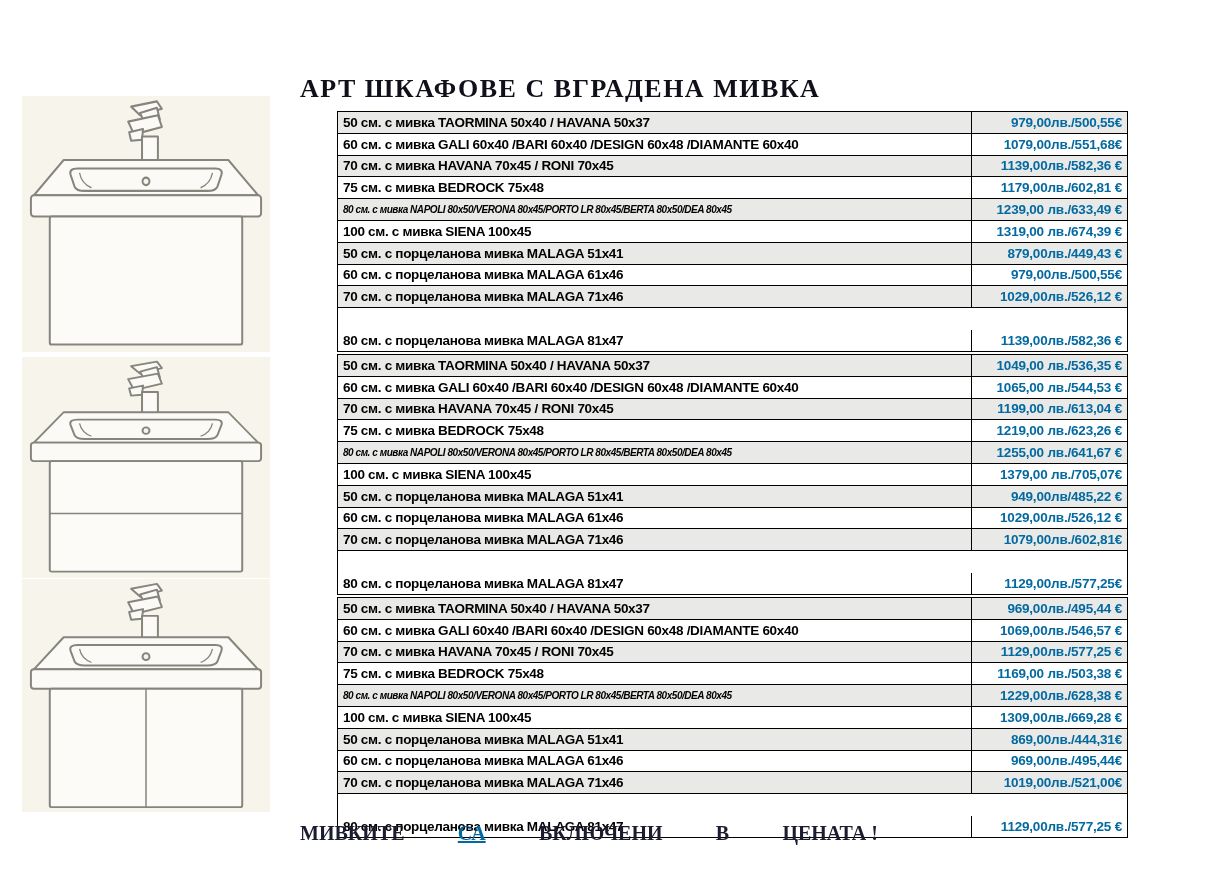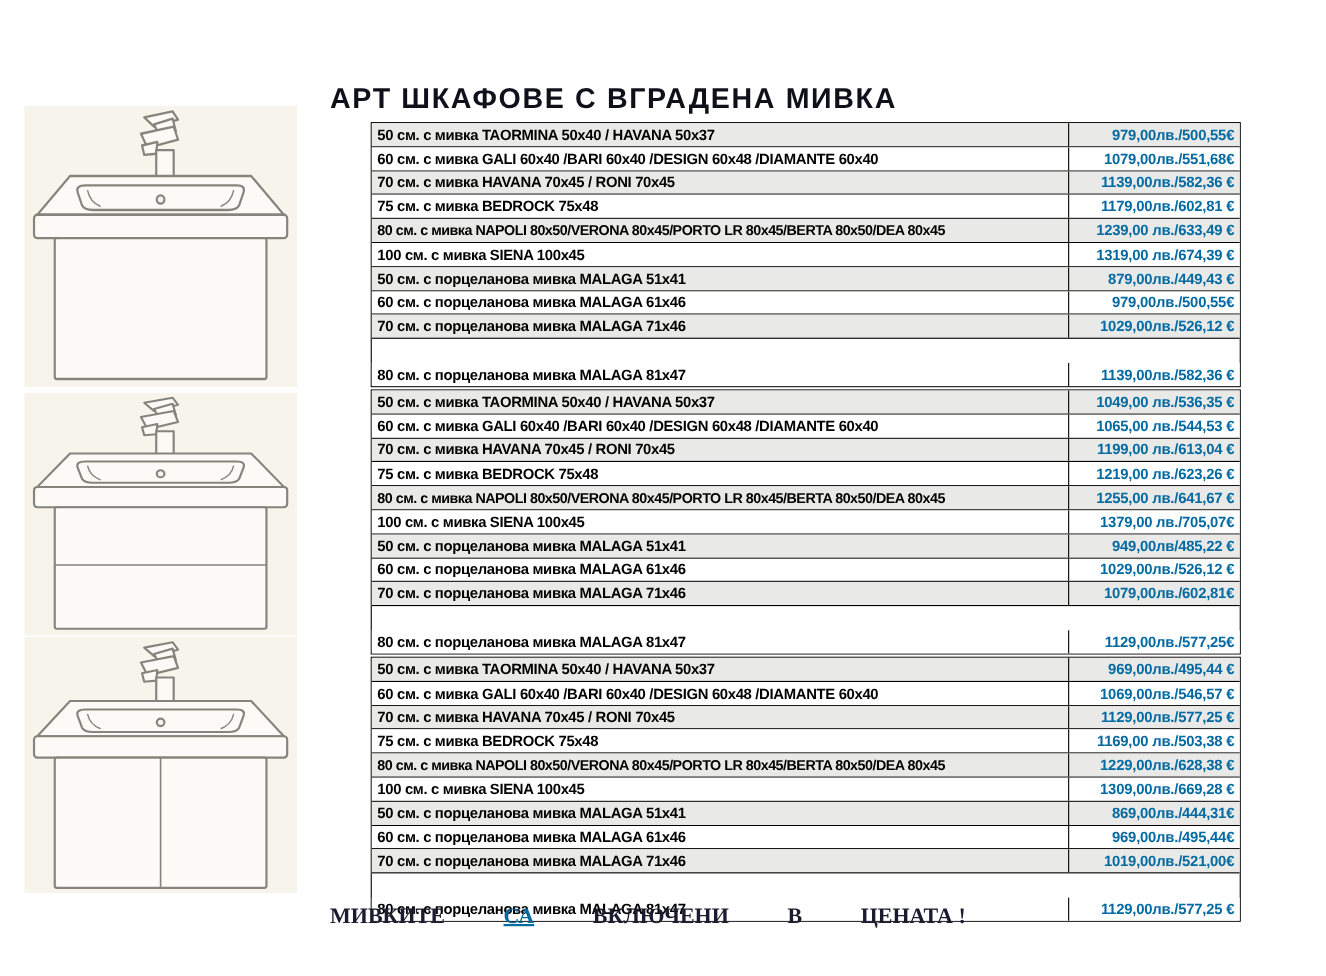--- a/index.html
+++ b/index.html
@@ -15,21 +15,21 @@
   .illu{position:absolute;left:22px;width:248px;}
   #illu1{top:96px;height:256px;}
   #illu2{top:357px;height:221px;}
   #illu3{top:579px;height:233px;}
   .illu svg{display:block;width:100%;height:100%;}
 
   
   #title{
     position:absolute;left:300px;top:74px;
     margin:0;
-    font-family:Liberation Sans, sans-serif;
+    font-family:Liberation Serif, serif;
     font-weight:bold;font-size:26px;letter-spacing:1.5px;
     color:#10101a;white-space:nowrap;
   }
 
   
   .price-table{
     position:absolute;left:337px;width:791px;
     border:1.5px solid #000;
     box-sizing:border-box;
     background:#fff;
@@ -48,21 +48,21 @@
   .trow:nth-child(odd){background:#e9e9e7;}
   .trow:nth-child(even){background:#ffffff;}
   .tcell{box-sizing:border-box;height:100%;display:flex;align-items:center;}
   .tcell.desc{
     width:634px;
     padding-left:5px;
     border-right:1.5px solid #000;
     font-weight:bold;font-size:13.5px;letter-spacing:-0.3px;
     color:#000;white-space:nowrap;overflow:hidden;
   }
-  .tcell.desc.long{font-size:13px;letter-spacing:-0.45px;}
+  .tcell.desc.long{font-size:10px;letter-spacing:-0.45px;font-style:italic;}
   .tcell.price{
     flex:1;
     justify-content:flex-end;
     padding-right:5px;
     font-weight:bold;font-size:13.5px;letter-spacing:-0.2px;
     color:#0369a1;white-space:nowrap;
   }
 
   
   #footer{

